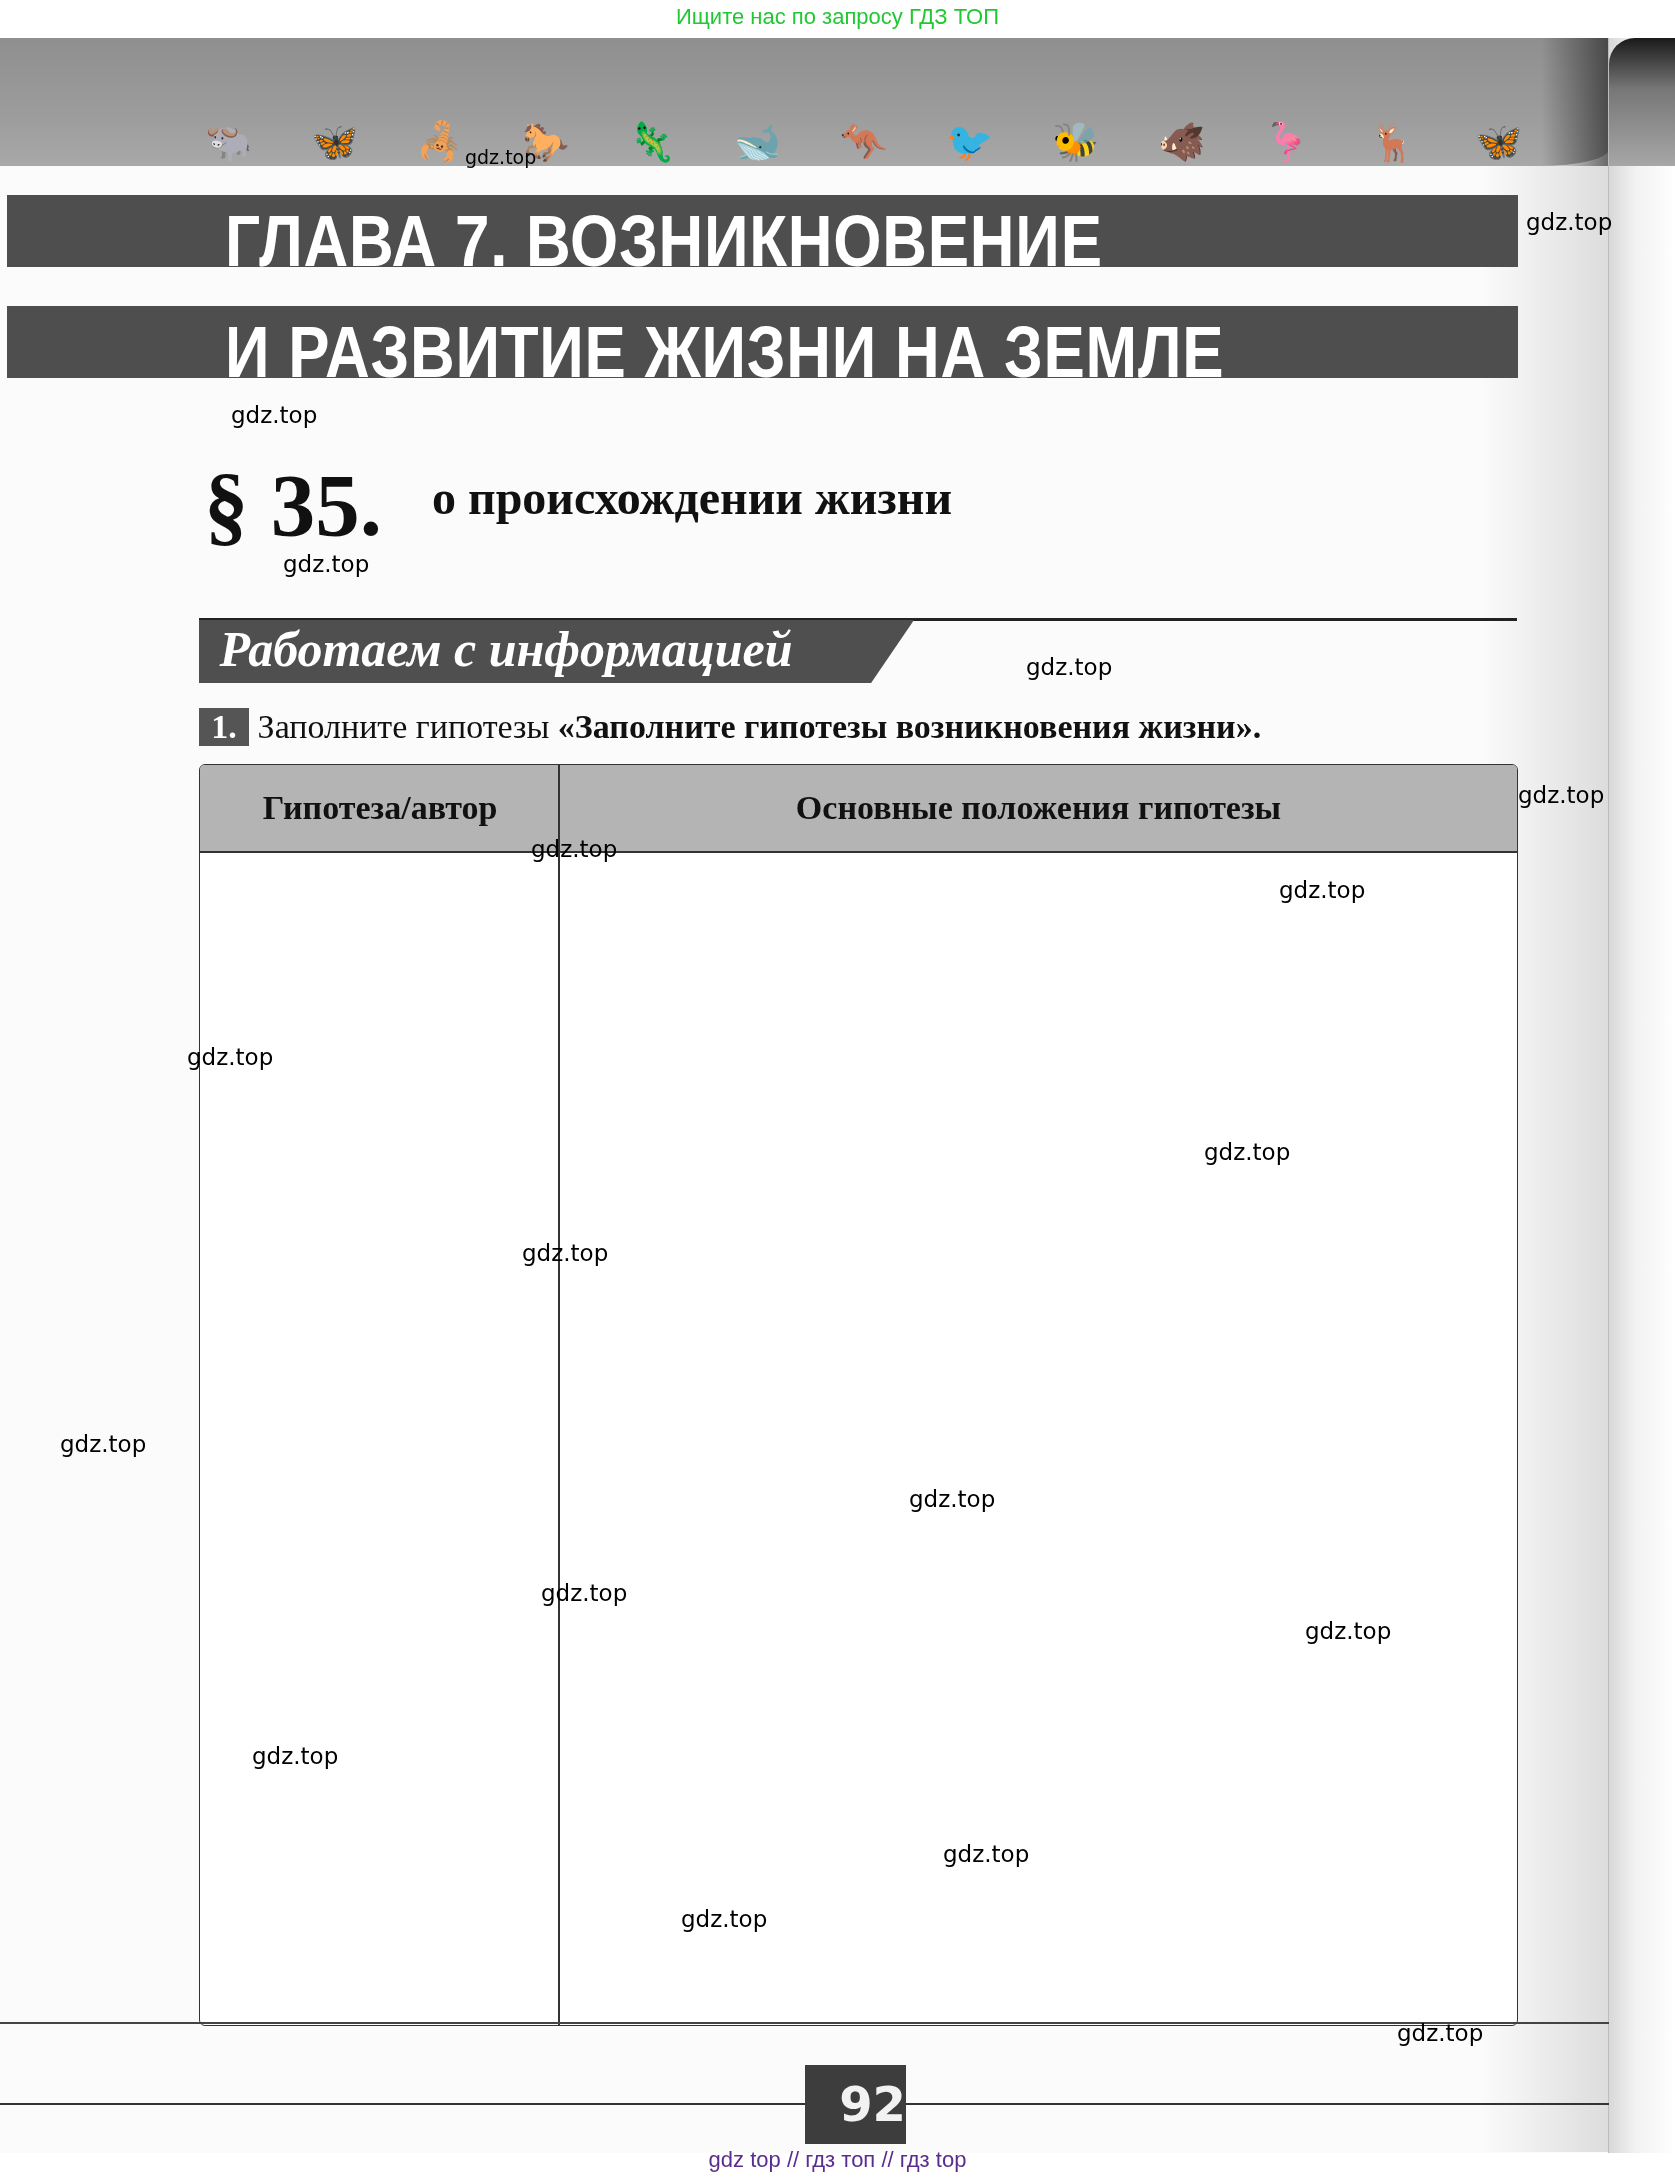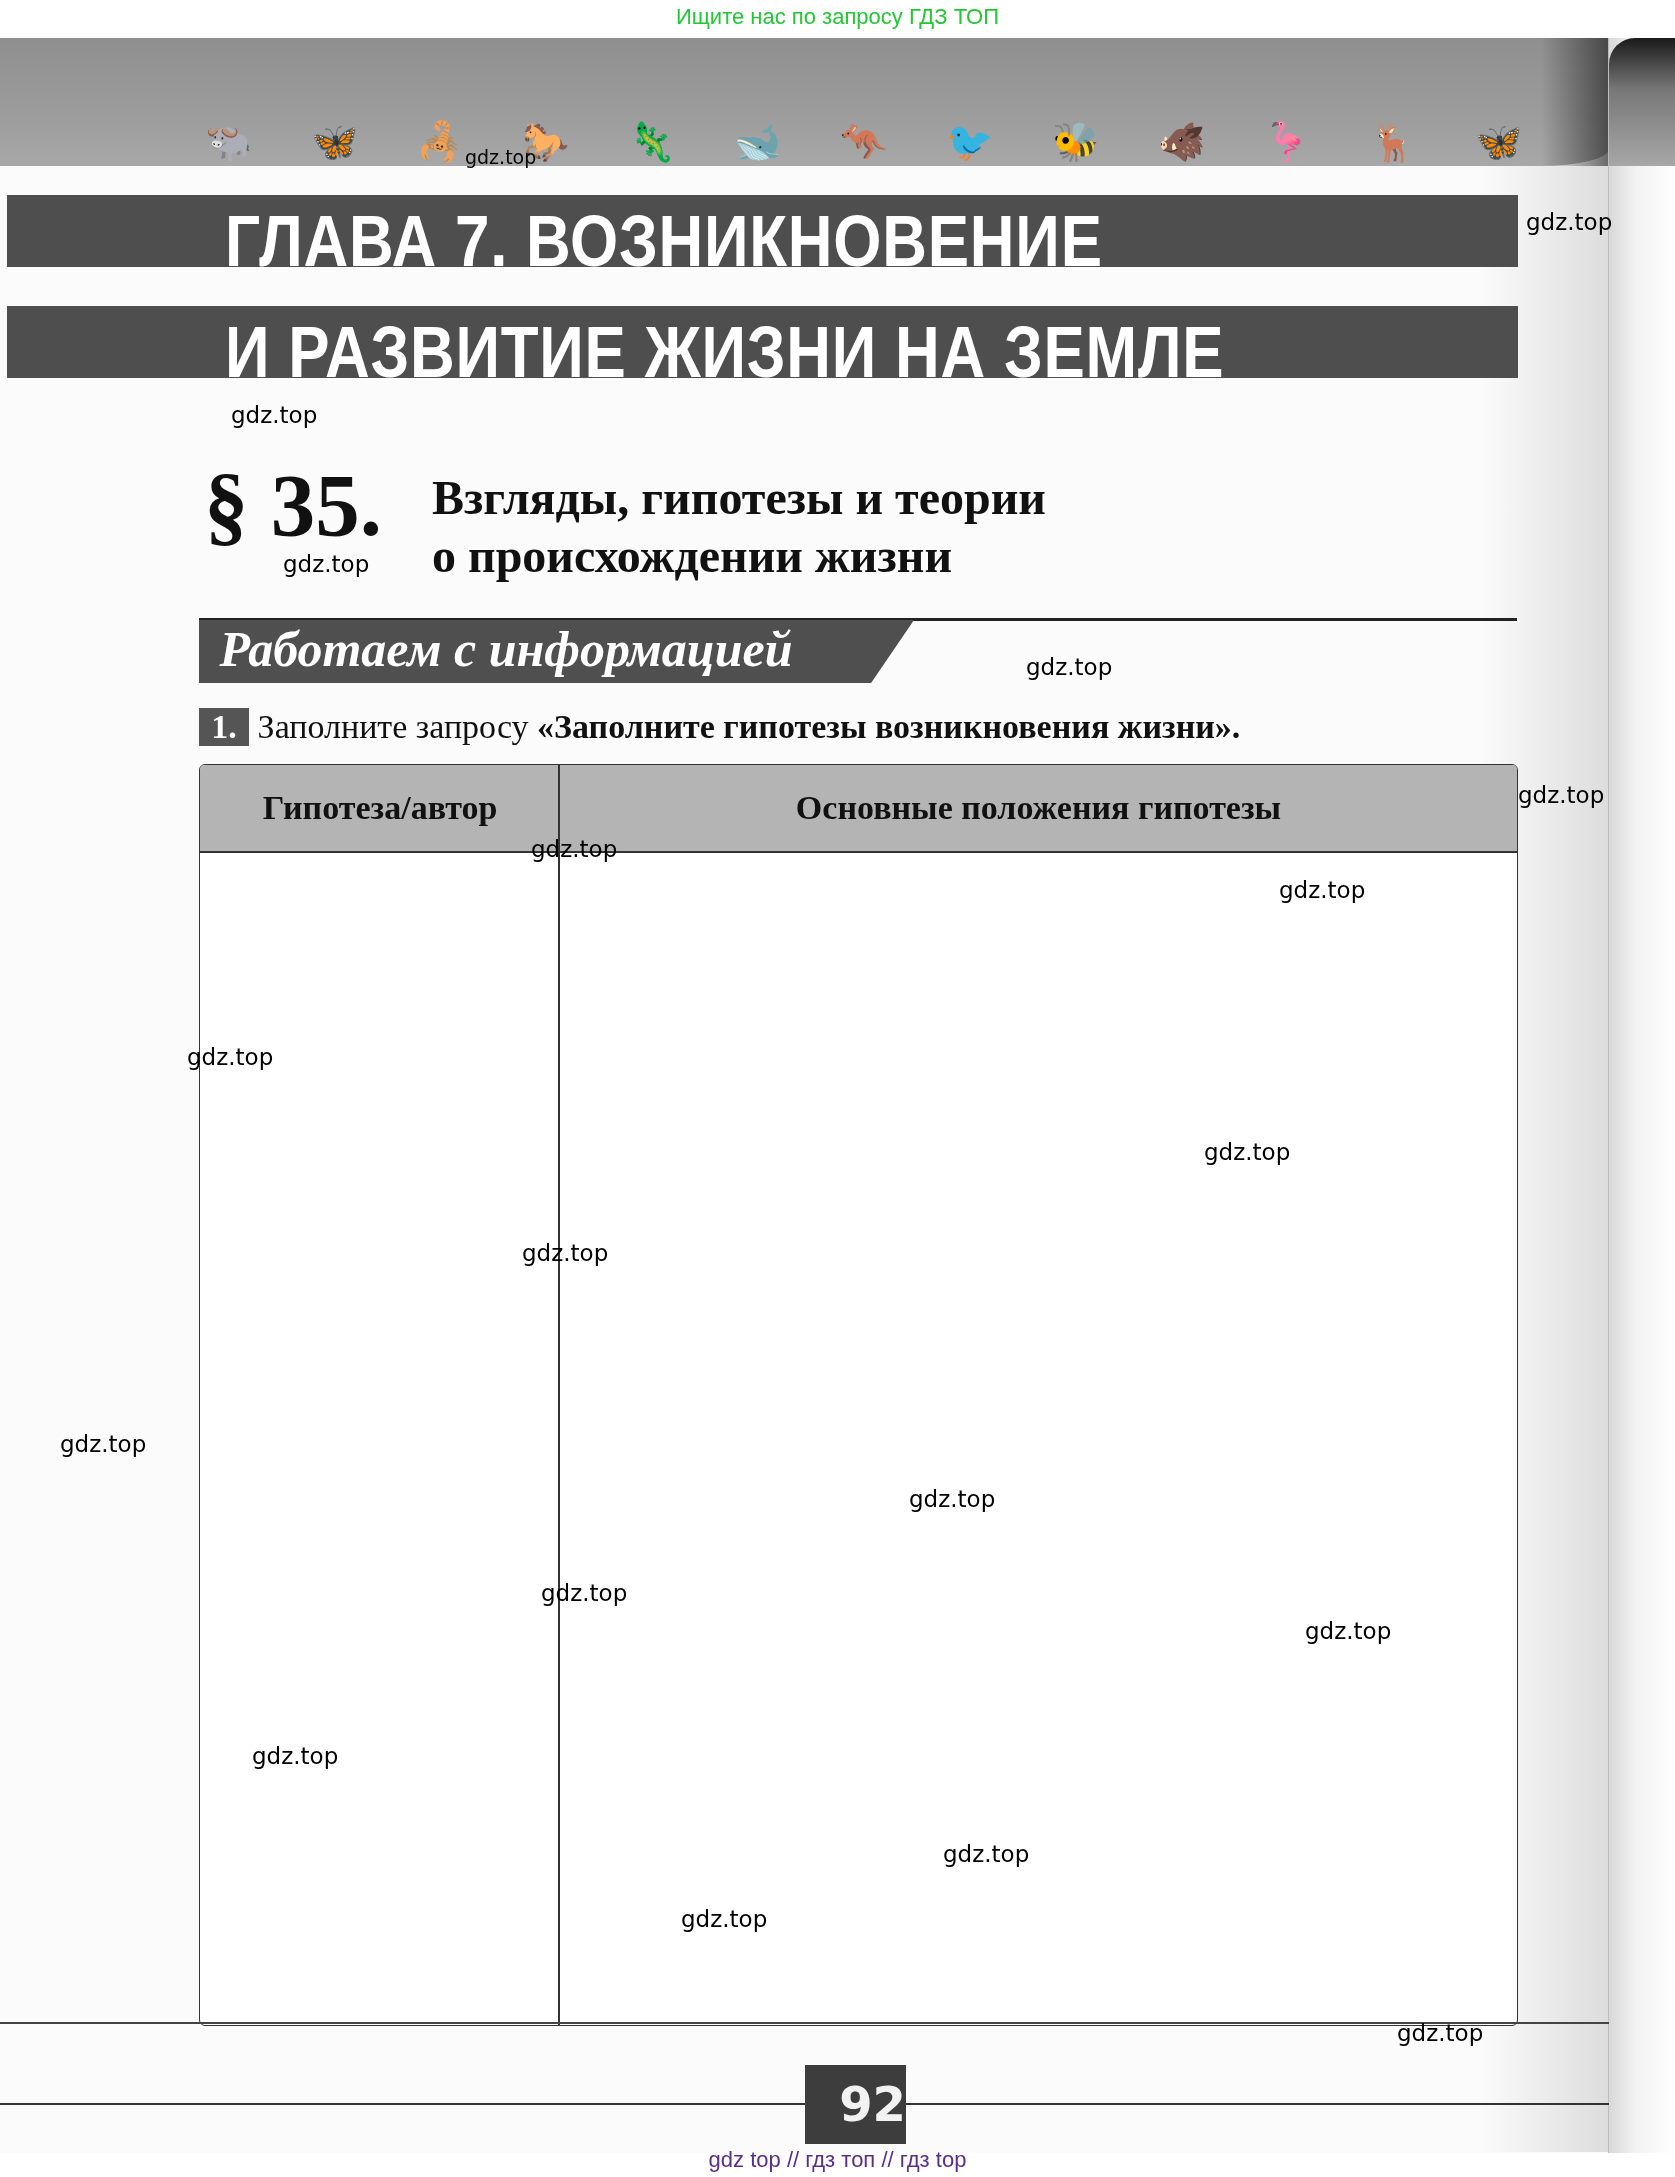--- a/index.html
+++ b/index.html
@@ -162,31 +162,30 @@
 
 <div class="chapter-bar" style="top:195px;">
   <span>ГЛАВА 7. ВОЗНИКНОВЕНИЕ</span>
 </div>
 <div class="chapter-bar" style="top:306px;">
   <span>И РАЗВИТИЕ ЖИЗНИ НА ЗЕМЛЕ</span>
 </div>
 
 <div class="para-num">§ 35.</div>
 <div class="para-title">
-  <div>Взгляды, гипотезы и теории</div>
   <div>о происхождении жизни</div>
 </div>
 
 <div class="section-line"></div>
 <div class="section-tag">
   <span>Работаем с информацией</span>
 </div>
 
 <div class="task">
-  <span class="task-num">1.</span><span>Заполните запросу </span><span class="task-quote">«Заполните гипотезы возникновения жизни».</span>
+  <span class="task-num">1.</span><span>Заполните гипотезы </span><span class="task-quote">«Заполните гипотезы возникновения жизни».</span>
 </div>
 
 <div class="table">
   <div class="thead">
     <div class="th col1">Гипотеза/автор</div>
     <div class="th col2">Основные положения гипотезы</div>
   </div>
   <div class="vline"></div>
   <div class="tcell col1"></div>
   <div class="tcell col2"></div>

